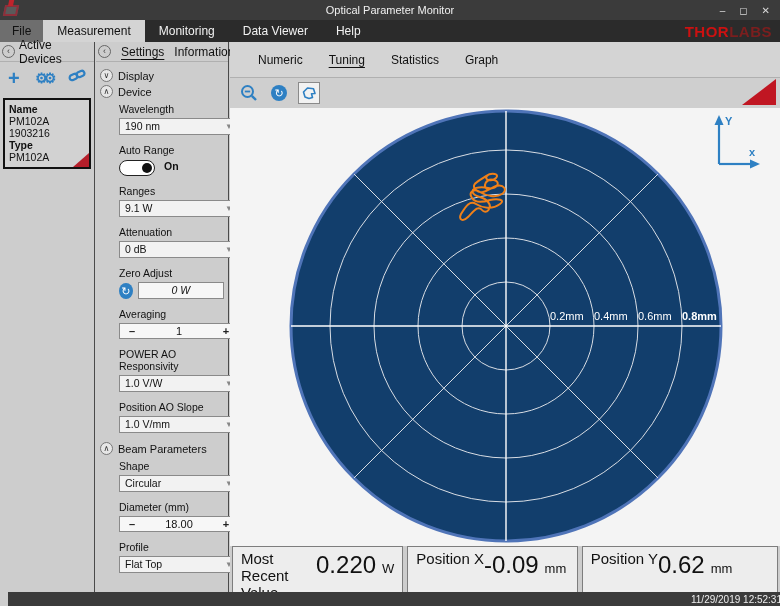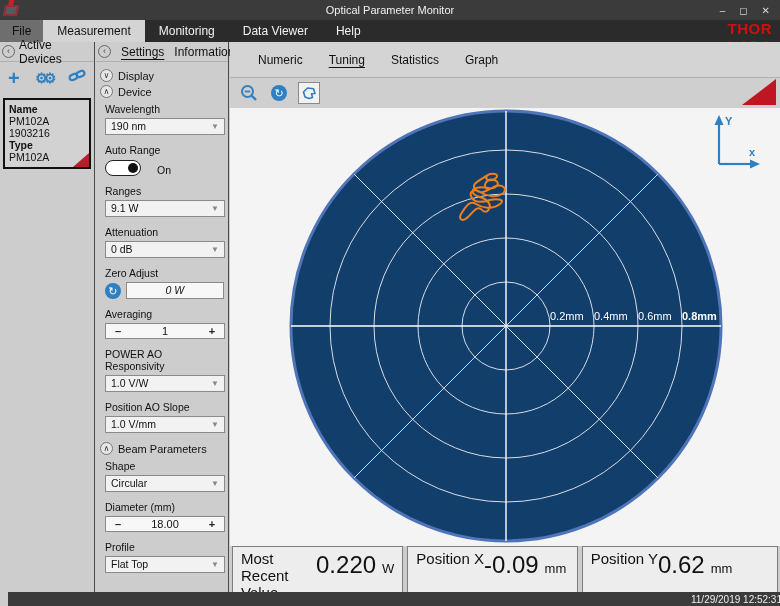--- a/index.html
+++ b/index.html
@@ -17,21 +17,21 @@
   .win-controls { margin-left:auto; display:flex; gap:14px; padding-right:10px; color:#d8d8d8; font-size:10px; z-index:2; }
   .win-controls span { cursor:default; }
 
   
   .menubar { position:absolute; left:0; top:20px; width:780px; height:22px; background:#2b2b2b;
              display:flex; align-items:stretch; font-size:12px; }
   .menu-item { display:flex; align-items:center; padding:0 14px; color:#f2f2f2; }
   .menu-item.file { background:#6e6e6e; color:#111; padding:0 12px; }
   .menu-item.active { background:#d4d4d4; color:#111; }
   .brand { margin-left:auto; display:flex; align-items:center; padding-right:8px;
-           font-weight:bold; font-size:15px; letter-spacing:0.5px;flex-direction:column; }
+           font-weight:bold; font-size:15px; letter-spacing:0.5px; }
   .brand .thor { color:#cc1111; }
   .brand .labs { color:rgba(204,17,17,0.5); }
 
   
   .content { position:absolute; left:0; top:42px; width:780px; height:550px; }
   .col-devices { position:absolute; left:0; top:0; width:95px; height:550px; background:#cdcdcd; border-right:1px solid #4a4a4a; }
   .col-settings { position:absolute; left:96px; top:0; width:133px; height:550px; background:#cdcdcd; border-right:1px solid #4a4a4a; }
   .col-main { position:absolute; left:230px; top:0; width:550px; height:550px; background:#cdcdcd; }
 
   .panel-header { height:20px; display:flex; align-items:center; gap:4px; font-size:12px;
@@ -51,26 +51,26 @@
                       border-left:16px solid transparent; border-bottom:14px solid #b51f2b; }
 
   
   .settings-tabs { height:20px; display:flex; align-items:center; gap:10px; font-size:12px;
                    border-bottom:1px solid #b0b0b0; padding:0 2px; color:#111; }
   .tab-underline { text-decoration:underline; text-underline-offset:3px; }
   .settings-body { padding:4px 4px 0 4px; font-size:10.5px; color:#111; }
   .section-row { display:flex; align-items:center; gap:5px; margin:3px 0 3px 0; font-size:11px; }
   .chev-circle { width:13px; height:13px; border:1px solid #777; border-radius:50%; font-size:8px;
                  line-height:12px; text-align:center; color:#333; background:#e6e6e6; }
-  .field { margin:5px 0 9px 5px; }
+  .field { margin:5px 0 9px 19px; }
   .field .f-label { margin-bottom:3px; }
   .select { position:relative; width:120px; height:17px; background:#f2f2f2; border:1px solid #8a8a8a;
             font-size:10.5px; line-height:15px; padding-left:5px; color:#111; }
   .select .arrow { position:absolute; right:5px; top:0; color:#888; font-size:8px; line-height:16px; }
-  .toggle-row { display:flex; align-items:flex-end; gap:16px; margin-top:4px; }
+  .toggle-row { display:flex; align-items:flex-start; gap:9px; margin-top:4px;font-weight:bold; }
   .toggle { width:36px; height:16px; border:1.5px solid #222; border-radius:9px; background:#fff; position:relative; }
   .toggle .knob { position:absolute; right:2px; top:1.5px; width:10px; height:10px; border-radius:50%; background:#111; }
   .stepper { display:flex; width:120px; height:16px; background:#f7f7f7; border:1px solid #8a8a8a;
              align-items:center; font-size:11px; }
   .stepper .st-btn { width:24px; text-align:center; font-weight:bold; color:#222; }
   .stepper .st-val { flex:1; text-align:center; }
   .zero-row { display:flex; align-items:center; gap:5px; }
   .blue-round { width:16px; height:16px; border-radius:50%; background:#2e80c3; color:#fff; font-size:11px;
                 line-height:16px; text-align:center; }
   .zero-field { width:100px; height:17px; background:#f7f7f7; border:1px solid #8a8a8a; font-size:10.5px;

